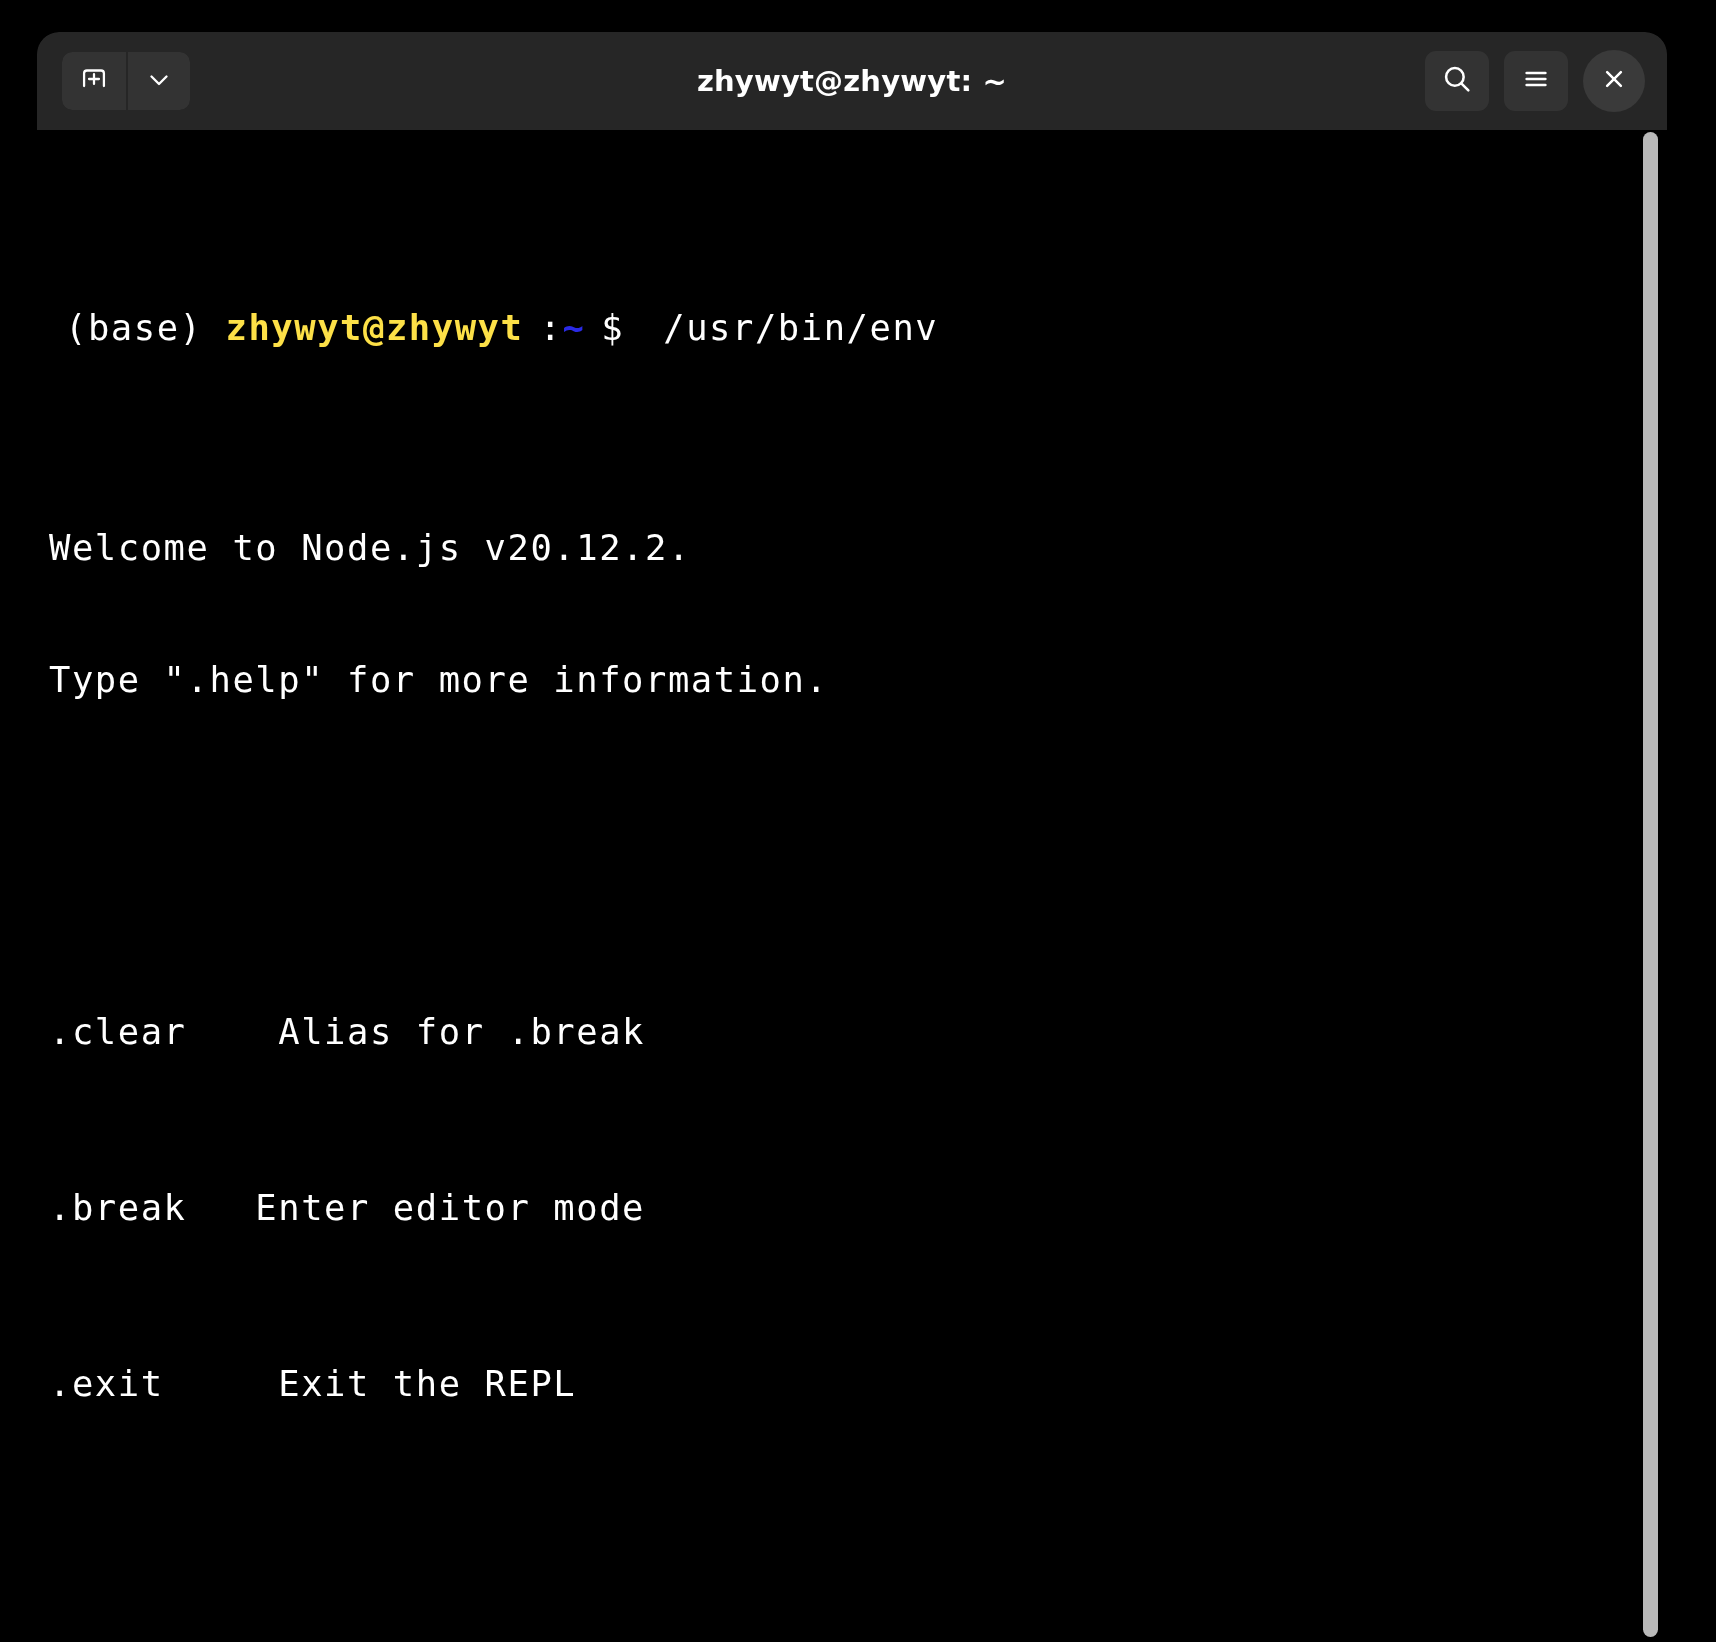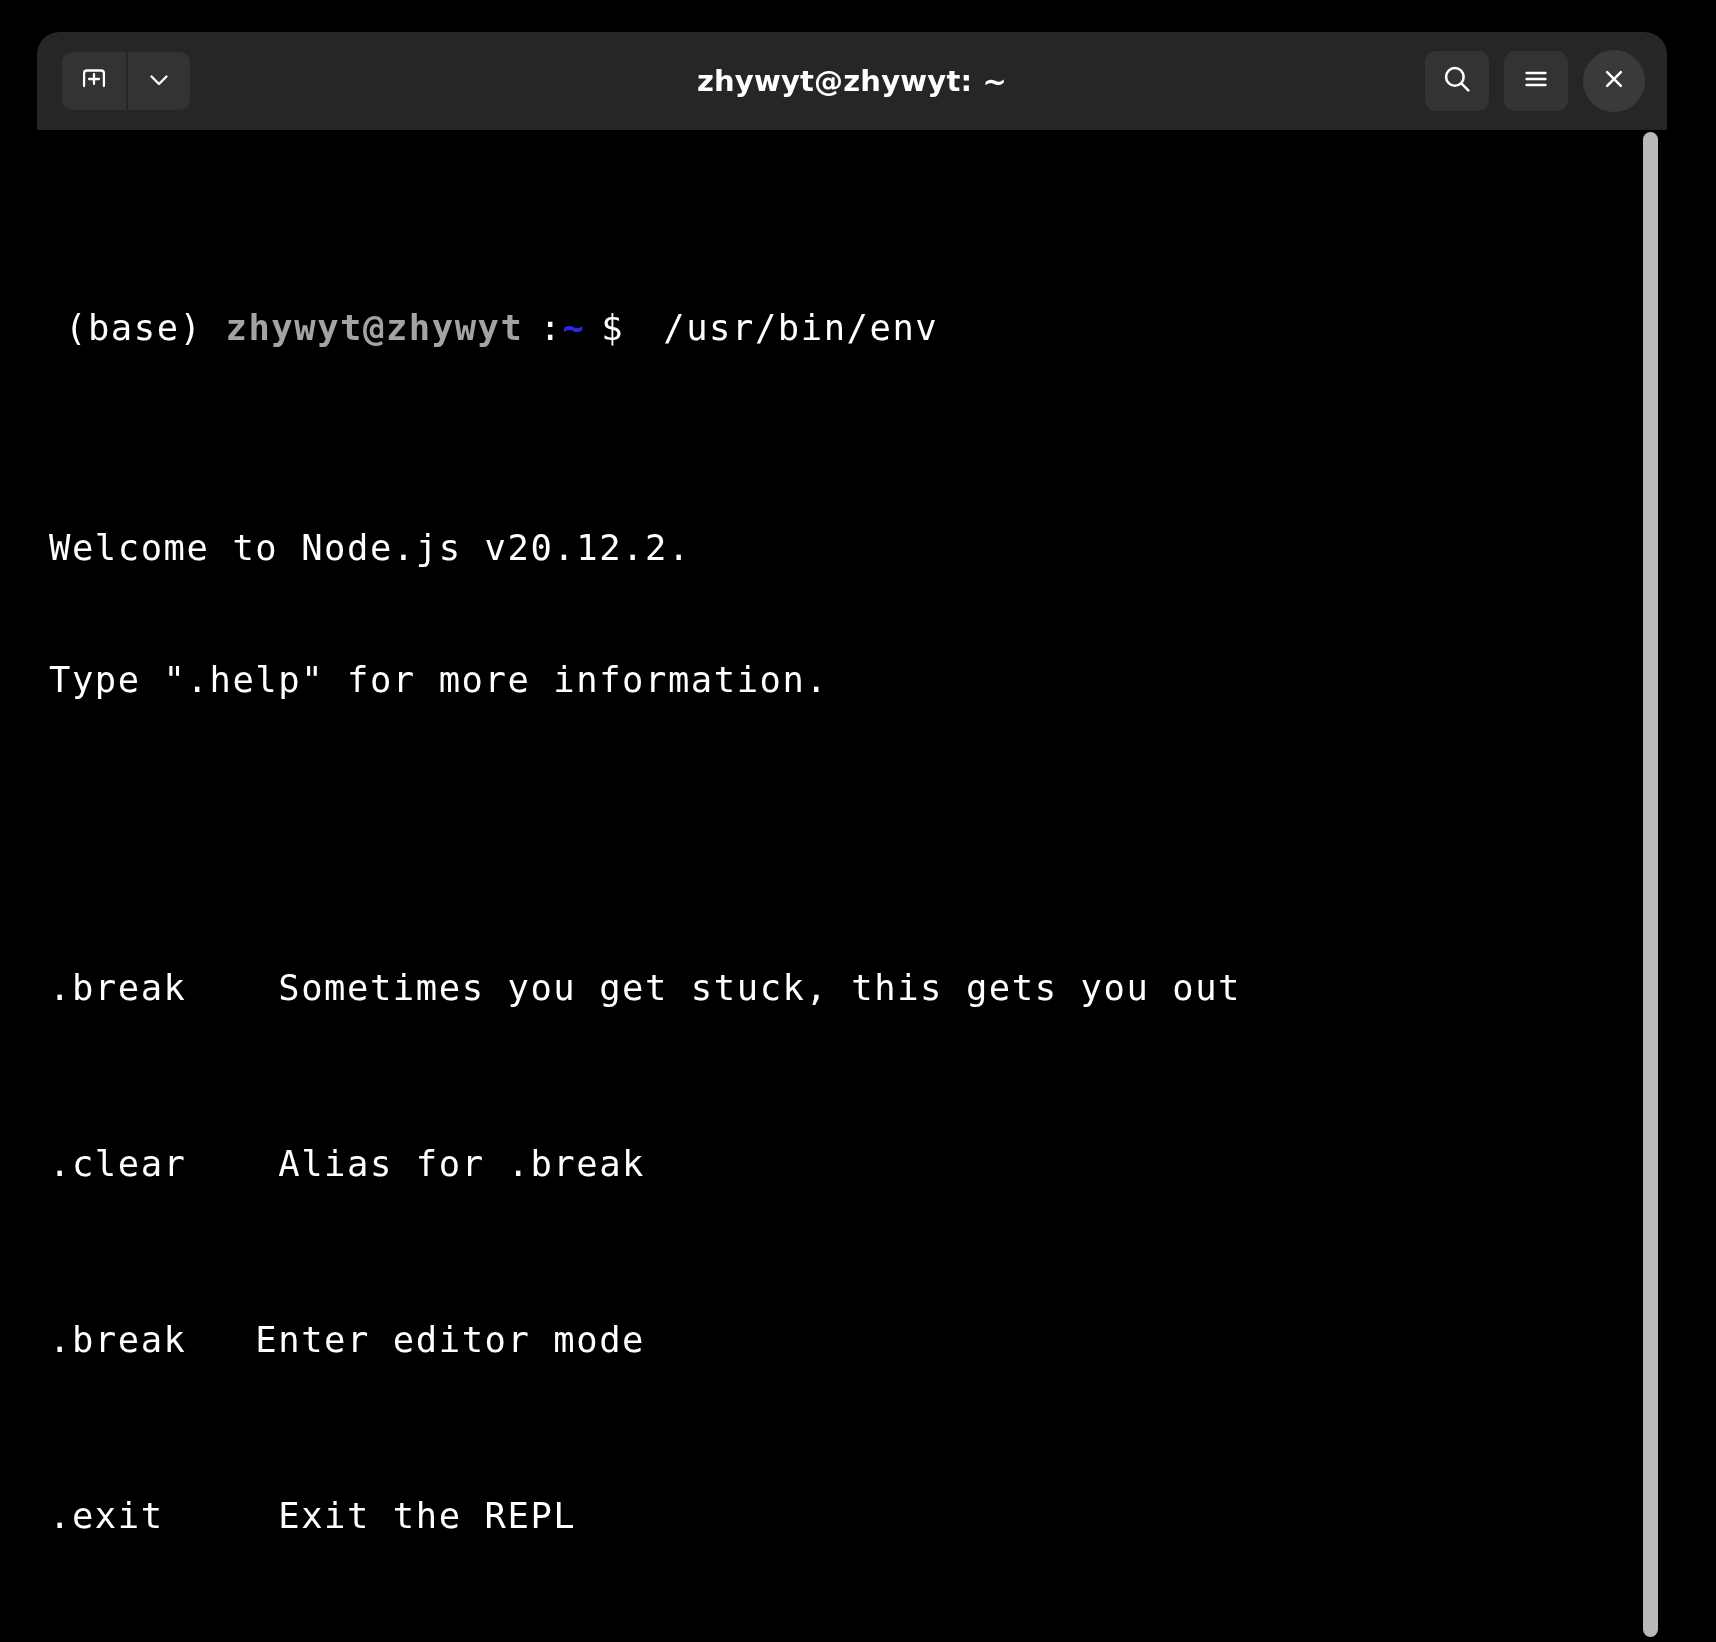--- a/index.html
+++ b/index.html
@@ -117,21 +117,21 @@
     width: 1600px;
     font-family: "DejaVu Sans Mono", monospace;
     font-size: 35.5px;
     line-height: 44px;
     letter-spacing: 1.55px;
     color: #ffffff;
     white-space: pre;
   }
 
   .t-line { height: 44px; }
-  .c-bright-green { color: #a3a3a3; font-weight: bold; }
+  .c-bright-green { color: #fde047; font-weight: bold; }
   .c-blue   { color: #2a2ae6; font-weight: bold; }
   .c-white  { color: #ffffff; margin-left: 16px; }
 
   
   #scrollbar-track {
     position: absolute;
     right: 6px;
     top: 0px;
     width: 20px;
     height: 1512px;
@@ -209,21 +209,20 @@
       
       <div class="t-line"><span class="c-white">(base) </span><span class="c-bright-green">zhywyt@zhywyt</span><span class="c-white">:</span><span class="c-blue">~</span><span class="c-white">$ </span><span class="c-white">/usr/bin/env</span></div>
 
       
       <div class="t-line">Welcome to Node.js v20.12.2.</div>
       <div class="t-line">Type ".help" for more information.</div>
 
       
 
       
-      <div class="t-line"><span>.break</span><span>    </span><span>Sometimes you get stuck, this gets you out</span></div>
 
       <div class="t-line"><span>.clear</span><span>    </span><span>Alias for .break</span></div>
 
       <div class="t-line"><span>.break</span><span>   </span><span>Enter editor mode</span></div>
 
       <div class="t-line"><span>.exit</span><span>     </span><span>Exit the REPL</span></div>
 
       
 
       

